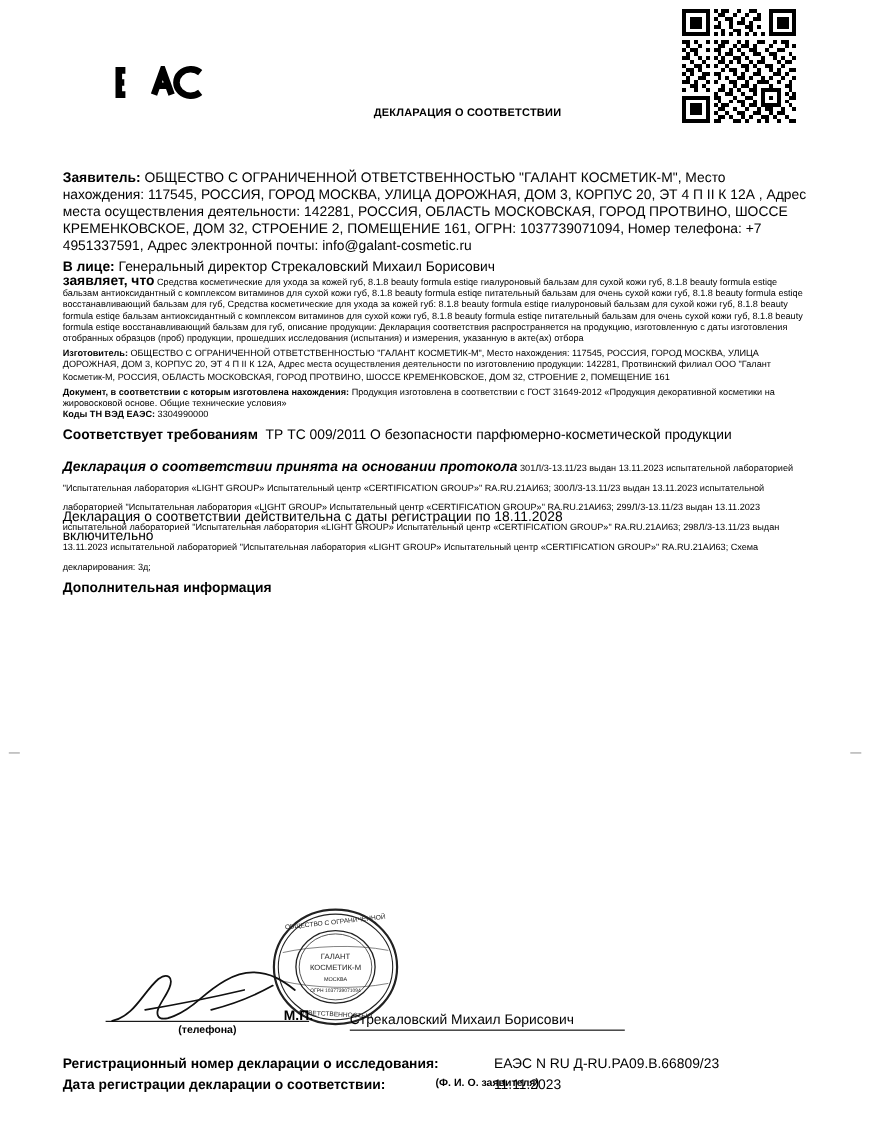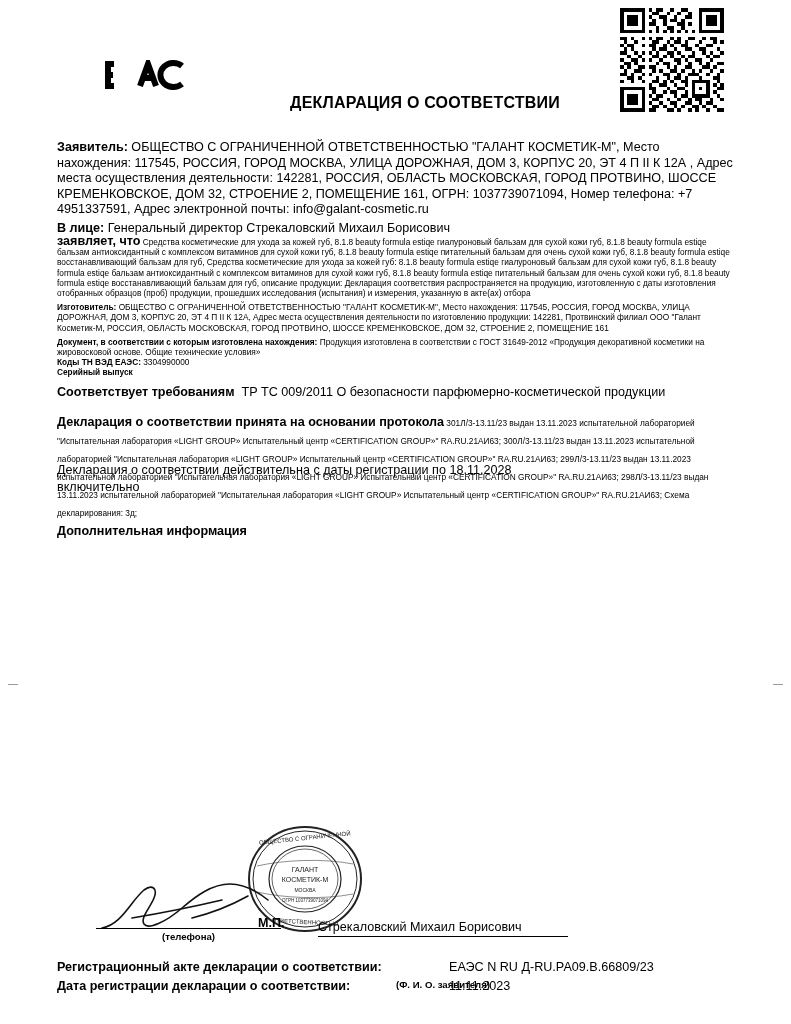--- a/index.html
+++ b/index.html
@@ -49,31 +49,31 @@
     width: 470px;
     text-align: center;
   }
   .header-title {
     font-size: 13.5px;
     font-weight: bold;
     letter-spacing: 0.2px;
     line-height: 18px;
   }
   .header-sub {
-    font-size: 16px;
+    font-size: 10px;
     font-weight: bold;
     letter-spacing: 0.2px;
     line-height: 18px;
     margin-top: 6px;
   }
 
   
   .body-wrap {
     position: absolute;
-    top: 140px;
+    top: 154px;
     left: 57px;
     width: 680px;
   }
 
   .para-big {
     font-size: 12.6px;
     line-height: 15.6px;
     text-align: left;
     margin: 0 0 0 0;
   }
@@ -109,20 +109,21 @@
     line-height: 16px;
   }
   .conform .lbl { font-weight: bold; }
   .conform .val { font-weight: normal; }
 
   .protocol-title {
     margin-top: 14px;
     font-size: 12.6px;
     font-weight: bold;
     display: inline;
+    font-style: italic;
   }
   .protocol-body {
     font-size: 8.3px;
     line-height: 10.4px;
   }
   .addinfo {
     margin-top: 4px;
     font-size: 12.6px;
     font-weight: bold;
   }
@@ -490,23 +491,20 @@
     </div>
 
     <div class="small-block small-gap">
       <b>Документ, в соответствии с которым изготовлена нахождения:</b><span> Продукция изготовлена в соответствии с ГОСТ 31649-2012 «Продукция декоративной косметики на жировосковой основе. Общие технические условия»</span>
     </div>
 
     <div class="small-block">
       <b>Коды ТН ВЭД ЕАЭС:</b><span> 3304990000</span>
     </div>
 
-    <div class="small-block">
-      <b>Серийный выпуск</b><span></span>
-    </div>
 
     <div class="conform">
       <span class="lbl">Соответствует требованиям</span>&nbsp;&nbsp;<span class="val">ТР ТС 009/2011 О безопасности парфюмерно-косметической продукции</span>
     </div>
 
     <div style="margin-top:12px;">
       <span class="protocol-title">Декларация о соответствии принята на основании протокола</span><span class="protocol-body"> 301Л/3-13.11/23 выдан 13.11.2023 испытательной лабораторией "Испытательная лаборатория «LIGHT GROUP»  Испытательный центр «CERTIFICATION GROUP»" RA.RU.21АИ63; 300Л/3-13.11/23 выдан 13.11.2023 испытательной лабораторией "Испытательная лаборатория «LIGHT GROUP»  Испытательный центр «CERTIFICATION GROUP»" RA.RU.21АИ63; 299Л/3-13.11/23 выдан 13.11.2023 испытательной лабораторией "Испытательная лаборатория «LIGHT GROUP»  Испытательный центр «CERTIFICATION GROUP»" RA.RU.21АИ63; 298Л/3-13.11/23 выдан 13.11.2023  испытательной лабораторией "Испытательная лаборатория «LIGHT GROUP»  Испытательный центр «CERTIFICATION GROUP»" RA.RU.21АИ63; Схема декларирования: 3д;</span>
     </div>
 
     <div class="addinfo">Дополнительная информация</div>
@@ -556,21 +554,21 @@
   <div class="mp">М.П.</div>
   <div class="sign-line"></div>
   <div class="sign-caption">(телефона)</div>
 
   <div class="signer-name">Стрекаловский Михаил Борисович</div>
   <div class="signer-line"></div>
   <div class="signer-caption">(Ф. И. О. заявителя)</div>
 
   <div class="footer">
     <div class="footer-row">
-      <span class="footer-label">Регистрационный акте декларации о соответствии:</span>
+      <span class="footer-label">Регистрационный номер декларации о исследования:</span>
       <span class="footer-value">ЕАЭС N RU Д-RU.РА09.В.66809/23</span>
     </div>
     <div class="footer-row">
       <span class="footer-label">Дата регистрации декларации о соответствии:</span>
       <span class="footer-value">11.11.2023</span>
     </div>
   </div>
 
 </div>
 

